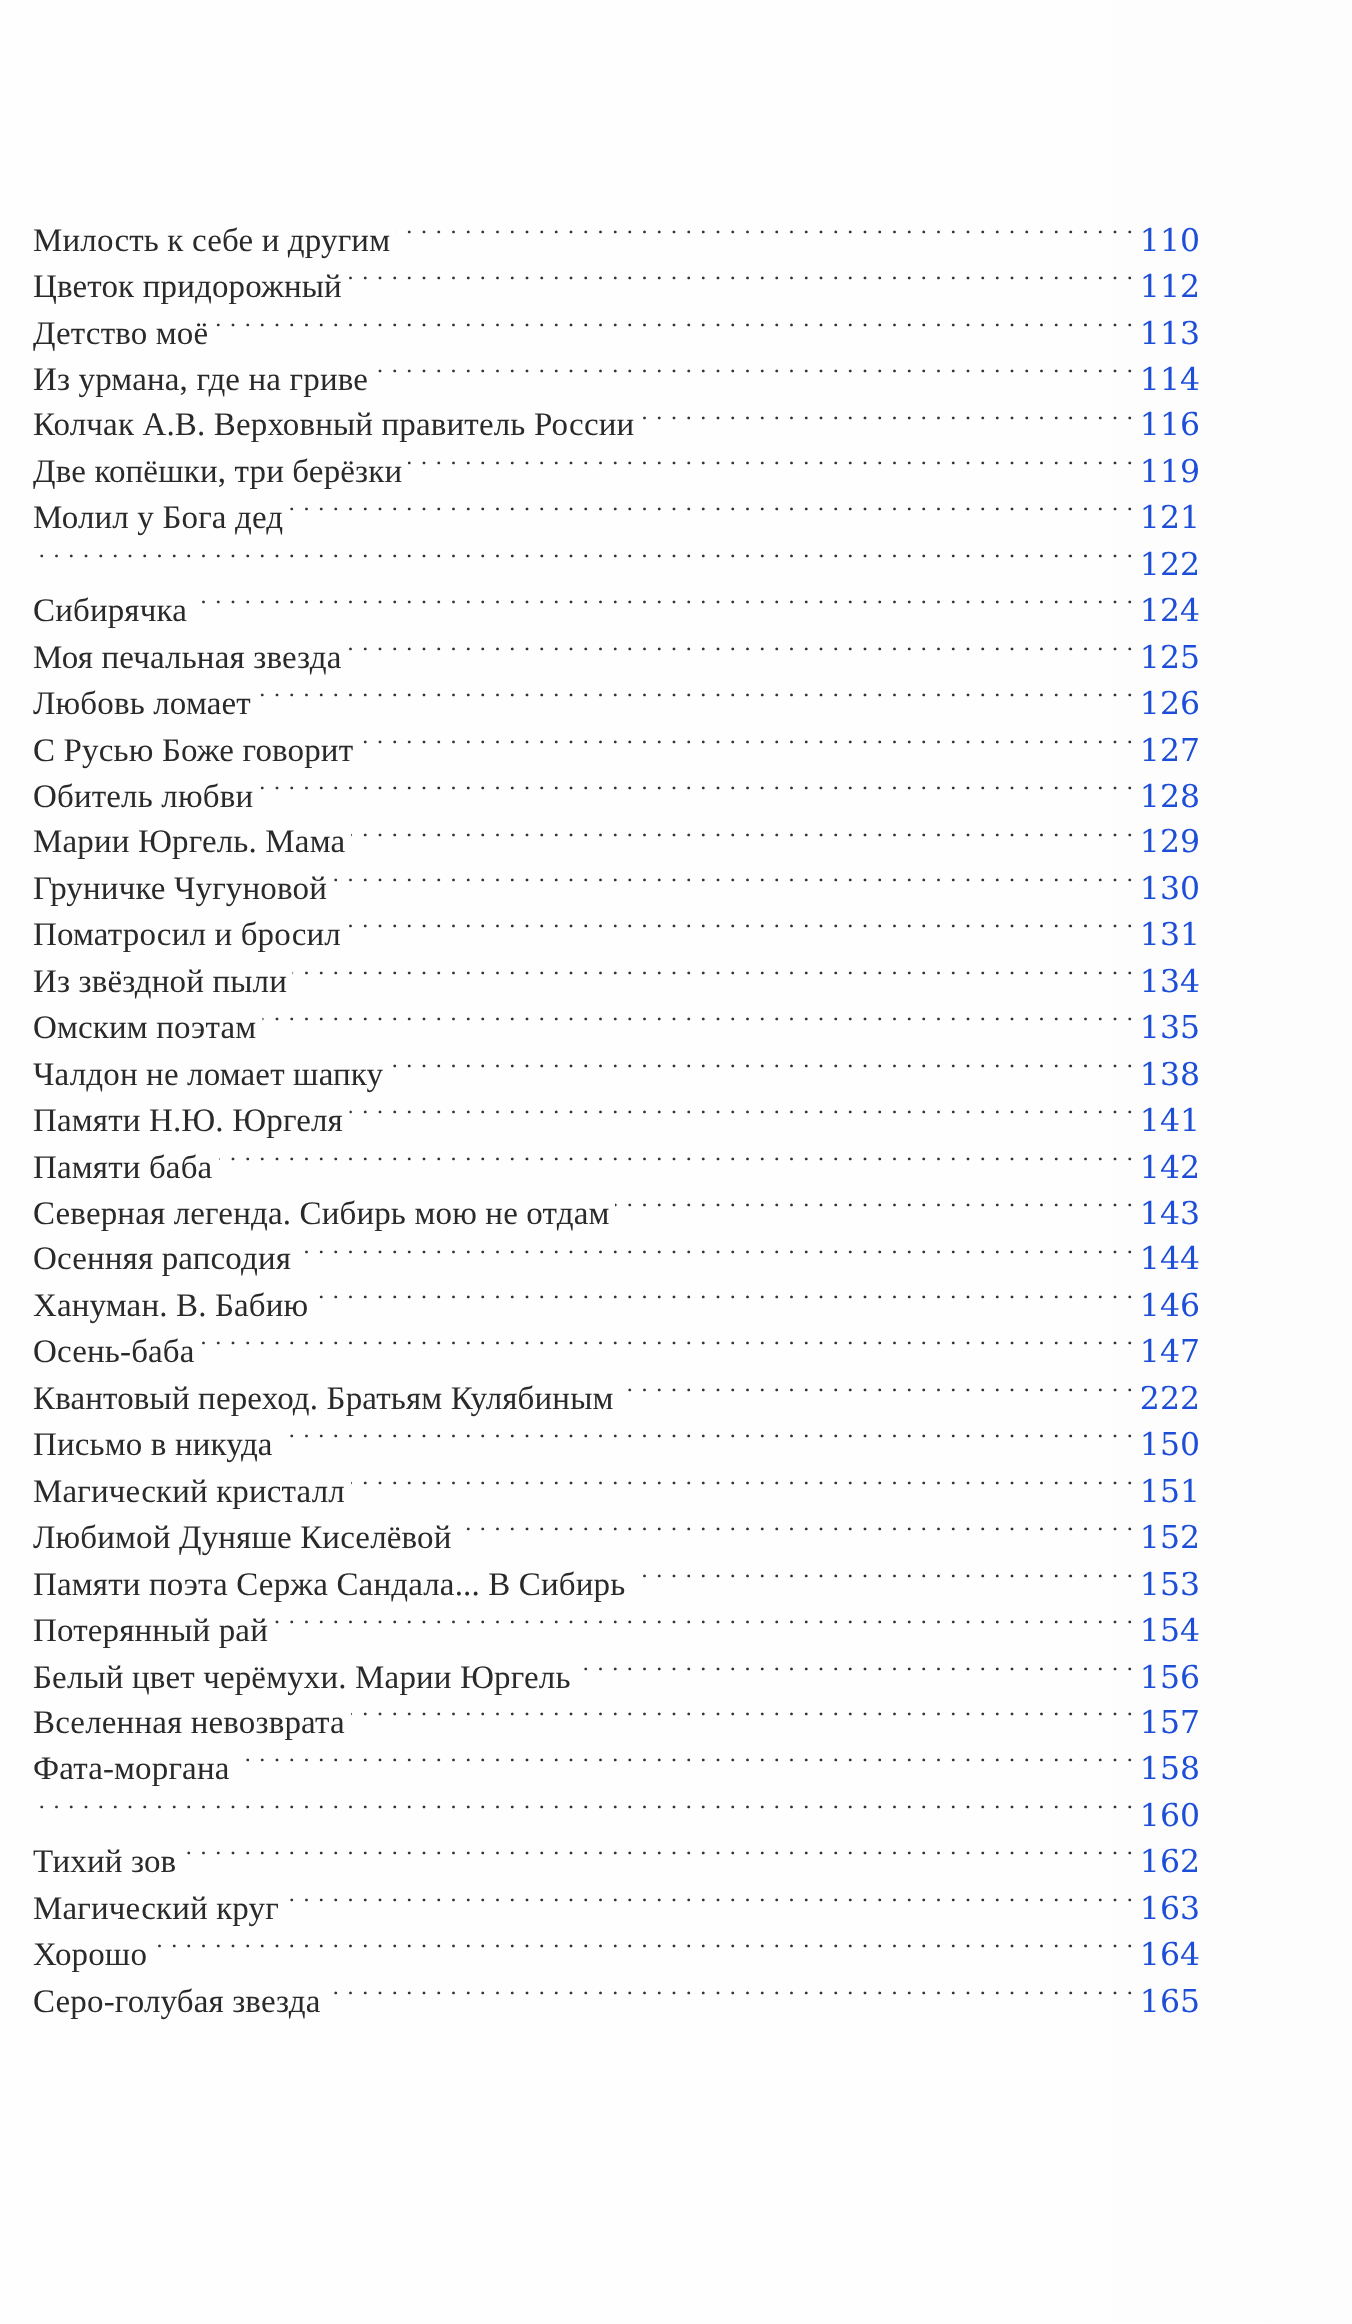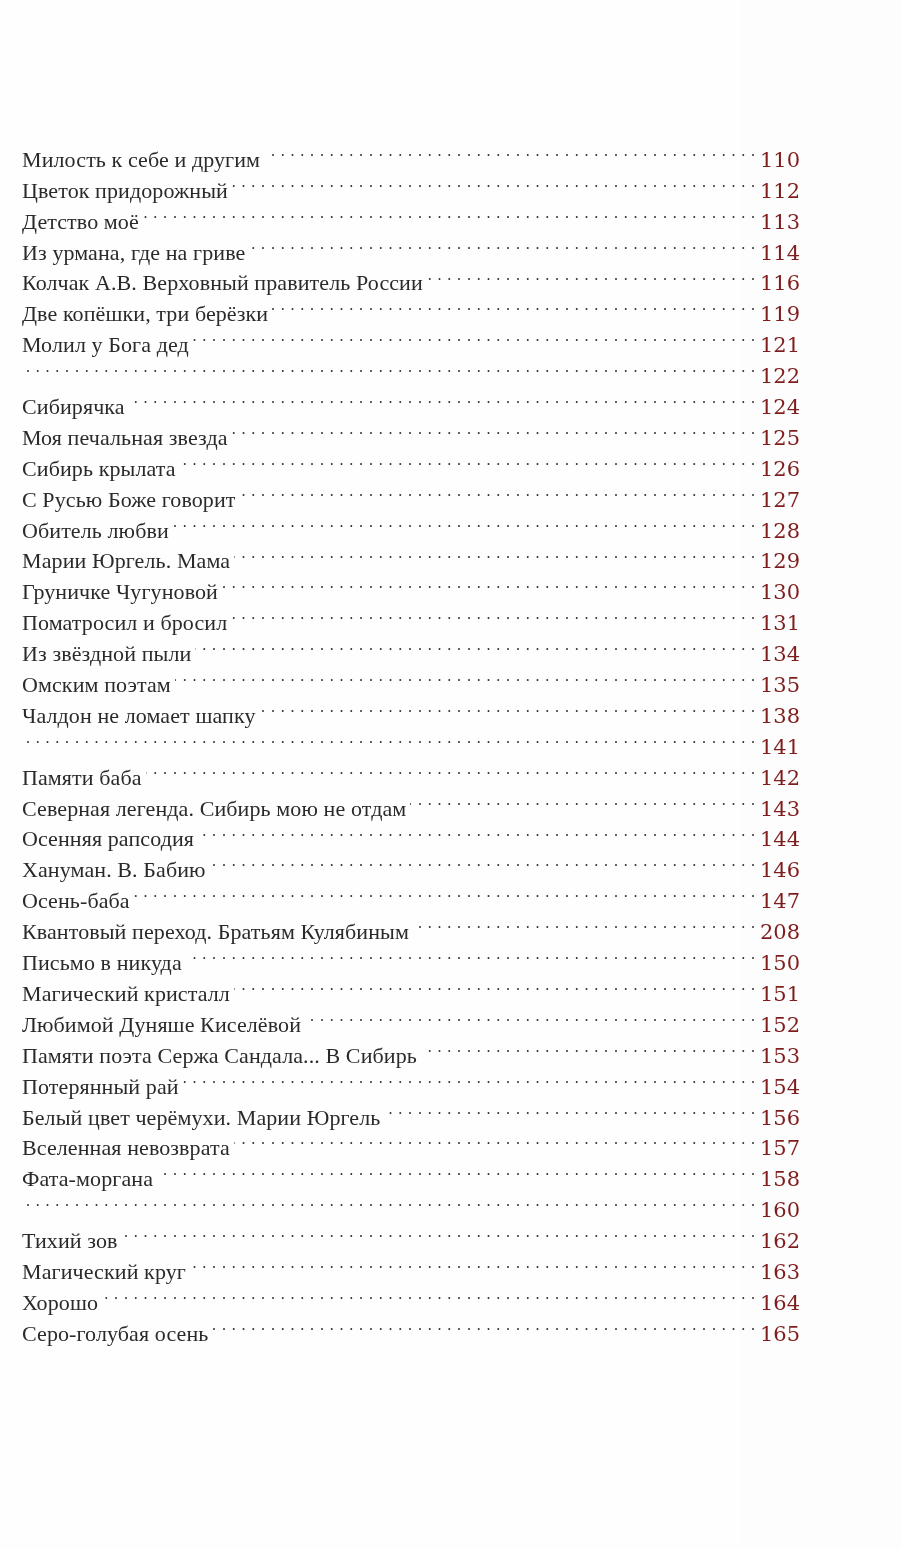--- a/index.html
+++ b/index.html
@@ -62,21 +62,21 @@
     color: #333;
     white-space: nowrap;
     line-height: 30.9px;
   }
   .toc-page {
     flex: 0 0 auto;
     width: 44px;
     text-align: right;
     font-family: "DejaVu Serif", "Liberation Serif", serif;
     font-size: 21px;
-    color: #7f1d1d;
+    color: #1d4ed8;
   }
 </style>
 </head>
 <body>
 
 <div class="page">
   <ul class="toc">
     <li class="toc-row">
         <span class="toc-title">Милость к себе и другим</span>
         <span class="toc-leader"></span>
@@ -120,21 +120,21 @@
         <span class="toc-title">Сибирячка</span>
         <span class="toc-leader"></span>
         <span class="toc-page">124</span>
       </li>
     <li class="toc-row">
         <span class="toc-title">Моя печальная звезда</span>
         <span class="toc-leader"></span>
         <span class="toc-page">125</span>
       </li>
     <li class="toc-row">
-        <span class="toc-title">Сибирь крылата</span>
+        <span class="toc-title">Любовь ломает</span>
         <span class="toc-leader"></span>
         <span class="toc-page">126</span>
       </li>
     <li class="toc-row">
         <span class="toc-title">С Русью Боже говорит</span>
         <span class="toc-leader"></span>
         <span class="toc-page">127</span>
       </li>
     <li class="toc-row">
         <span class="toc-title">Обитель любви</span>
@@ -165,20 +165,21 @@
         <span class="toc-title">Омским поэтам</span>
         <span class="toc-leader"></span>
         <span class="toc-page">135</span>
       </li>
     <li class="toc-row">
         <span class="toc-title">Чалдон не ломает шапку</span>
         <span class="toc-leader"></span>
         <span class="toc-page">138</span>
       </li>
     <li class="toc-row">
+        <span class="toc-title">Памяти Н.Ю. Юргеля</span>
         <span class="toc-leader"></span>
         <span class="toc-page">141</span>
       </li>
     <li class="toc-row">
         <span class="toc-title">Памяти баба</span>
         <span class="toc-leader"></span>
         <span class="toc-page">142</span>
       </li>
     <li class="toc-row">
         <span class="toc-title">Северная легенда. Сибирь мою не отдам</span>
@@ -196,21 +197,21 @@
         <span class="toc-page">146</span>
       </li>
     <li class="toc-row">
         <span class="toc-title">Осень-баба</span>
         <span class="toc-leader"></span>
         <span class="toc-page">147</span>
       </li>
     <li class="toc-row">
         <span class="toc-title">Квантовый переход. Братьям Кулябиным</span>
         <span class="toc-leader"></span>
-        <span class="toc-page">208</span>
+        <span class="toc-page">222</span>
       </li>
     <li class="toc-row">
         <span class="toc-title">Письмо в никуда</span>
         <span class="toc-leader"></span>
         <span class="toc-page">150</span>
       </li>
     <li class="toc-row">
         <span class="toc-title">Магический кристалл</span>
         <span class="toc-leader"></span>
         <span class="toc-page">151</span>
@@ -258,18 +259,18 @@
         <span class="toc-title">Магический круг</span>
         <span class="toc-leader"></span>
         <span class="toc-page">163</span>
       </li>
     <li class="toc-row">
         <span class="toc-title">Хорошо</span>
         <span class="toc-leader"></span>
         <span class="toc-page">164</span>
       </li>
     <li class="toc-row">
-        <span class="toc-title">Серо-голубая осень</span>
+        <span class="toc-title">Серо-голубая звезда</span>
         <span class="toc-leader"></span>
         <span class="toc-page">165</span>
       </li>
   </ul>
 </div>
 
 </body></html>

